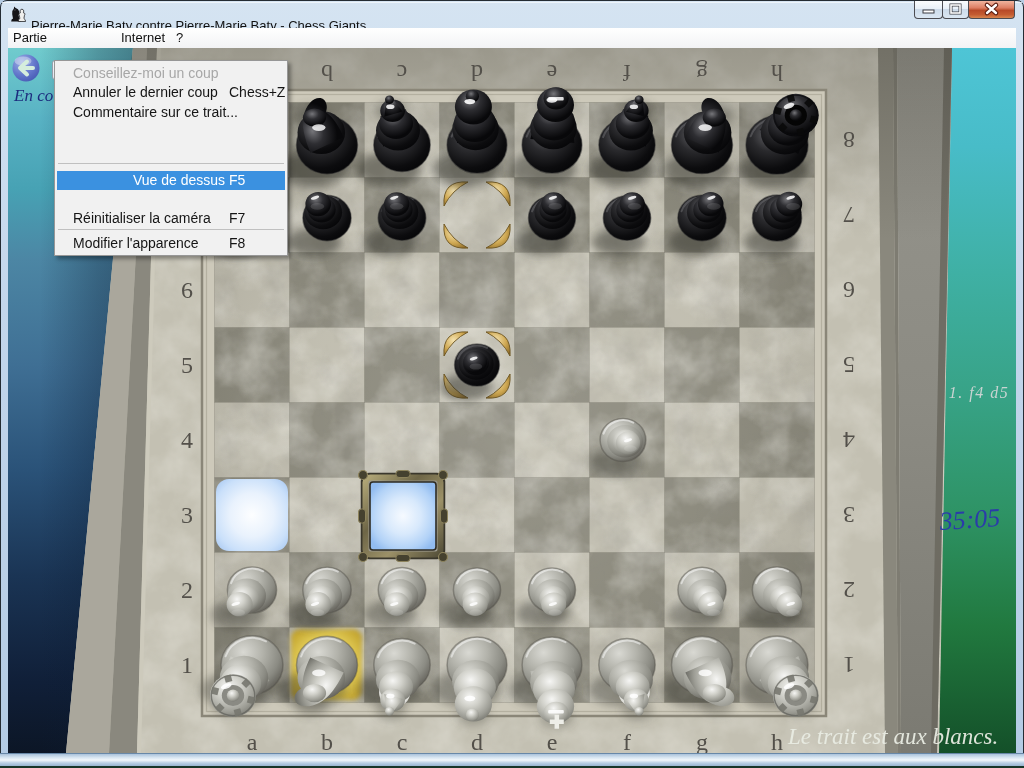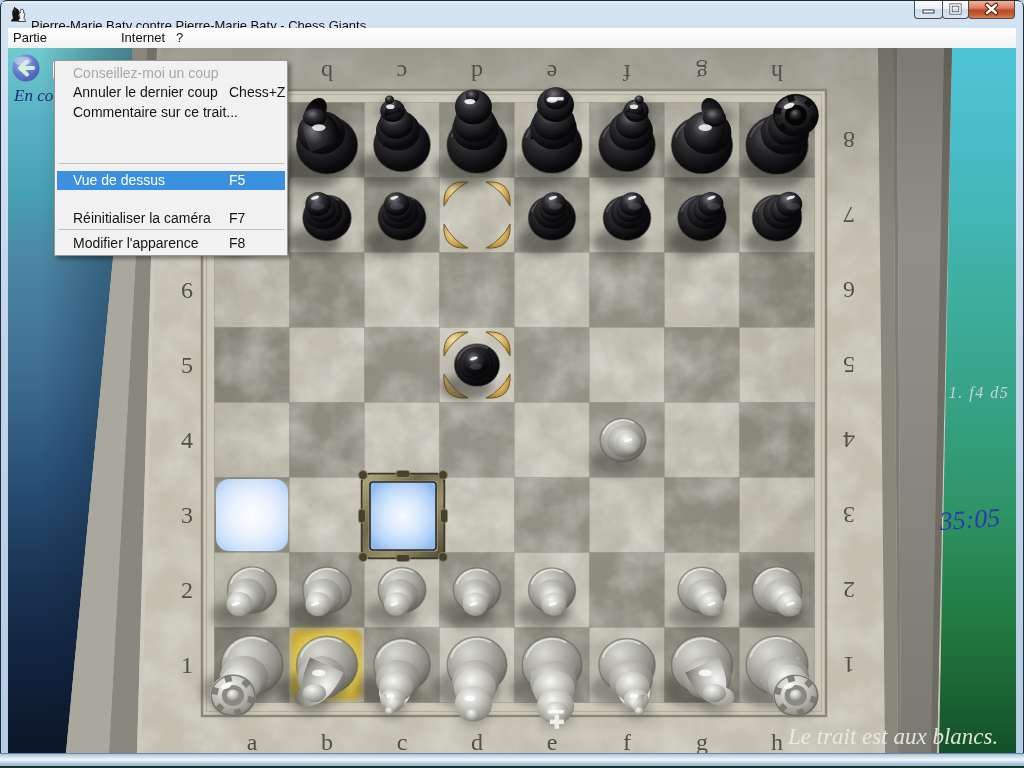--- a/index.html
+++ b/index.html
@@ -18,21 +18,21 @@
   background:linear-gradient(#ffffff,#f2f3f5); font-size:13px; color:#101010; }
 .mb { position:absolute; top:0; height:20px; line-height:20px; }
 #mEch { left:44px; width:61px; text-align:center; border:1px solid #98a0ac; border-radius:3px;
   height:20px; line-height:19px; background:linear-gradient(#f8fafc,#e4ebf4);margin-top:32px; }
 .menu { position:absolute; left:54px; top:60px; width:234px; height:196px;
   background:#f1f1f1; border:1px solid #979797; box-shadow:3px 3px 4px rgba(0,0,0,0.35);
   font-size:14px; color:#151515; z-index:10; }
 .mi { position:absolute; left:2px; right:2px; height:19.4px; line-height:19.4px; padding-left:16px; white-space:nowrap; }
 .mi .sc { position:absolute; left:172px; }
 .dis { color:#a7a7a7; }
-.sel { background:#3b91e0; color:#ffffff; }
+.sel { background:#3b91e0; color:#ffffff;text-align:center; }
 .msep { position:absolute; left:3px; right:3px; height:1px; background:#c0c0c0; }
 #botborder { position:absolute; left:0; right:0; bottom:0; height:15px;
   background:linear-gradient(#aac2da,#d8e6f2 30%,#f2f7fb 50%,#b8cee4 75%,#98b4d0);
   border-top:1px solid #6888a8; border-bottom:2px solid #173428; }
 svg text { user-select:none; }
 </style></head>
 <body>
 <div id="win">
   <div id="brd"></div>
   <svg width="1008" height="705" viewBox="8 48 1008 705" style="position:absolute;left:8px;top:48px;display:block">

